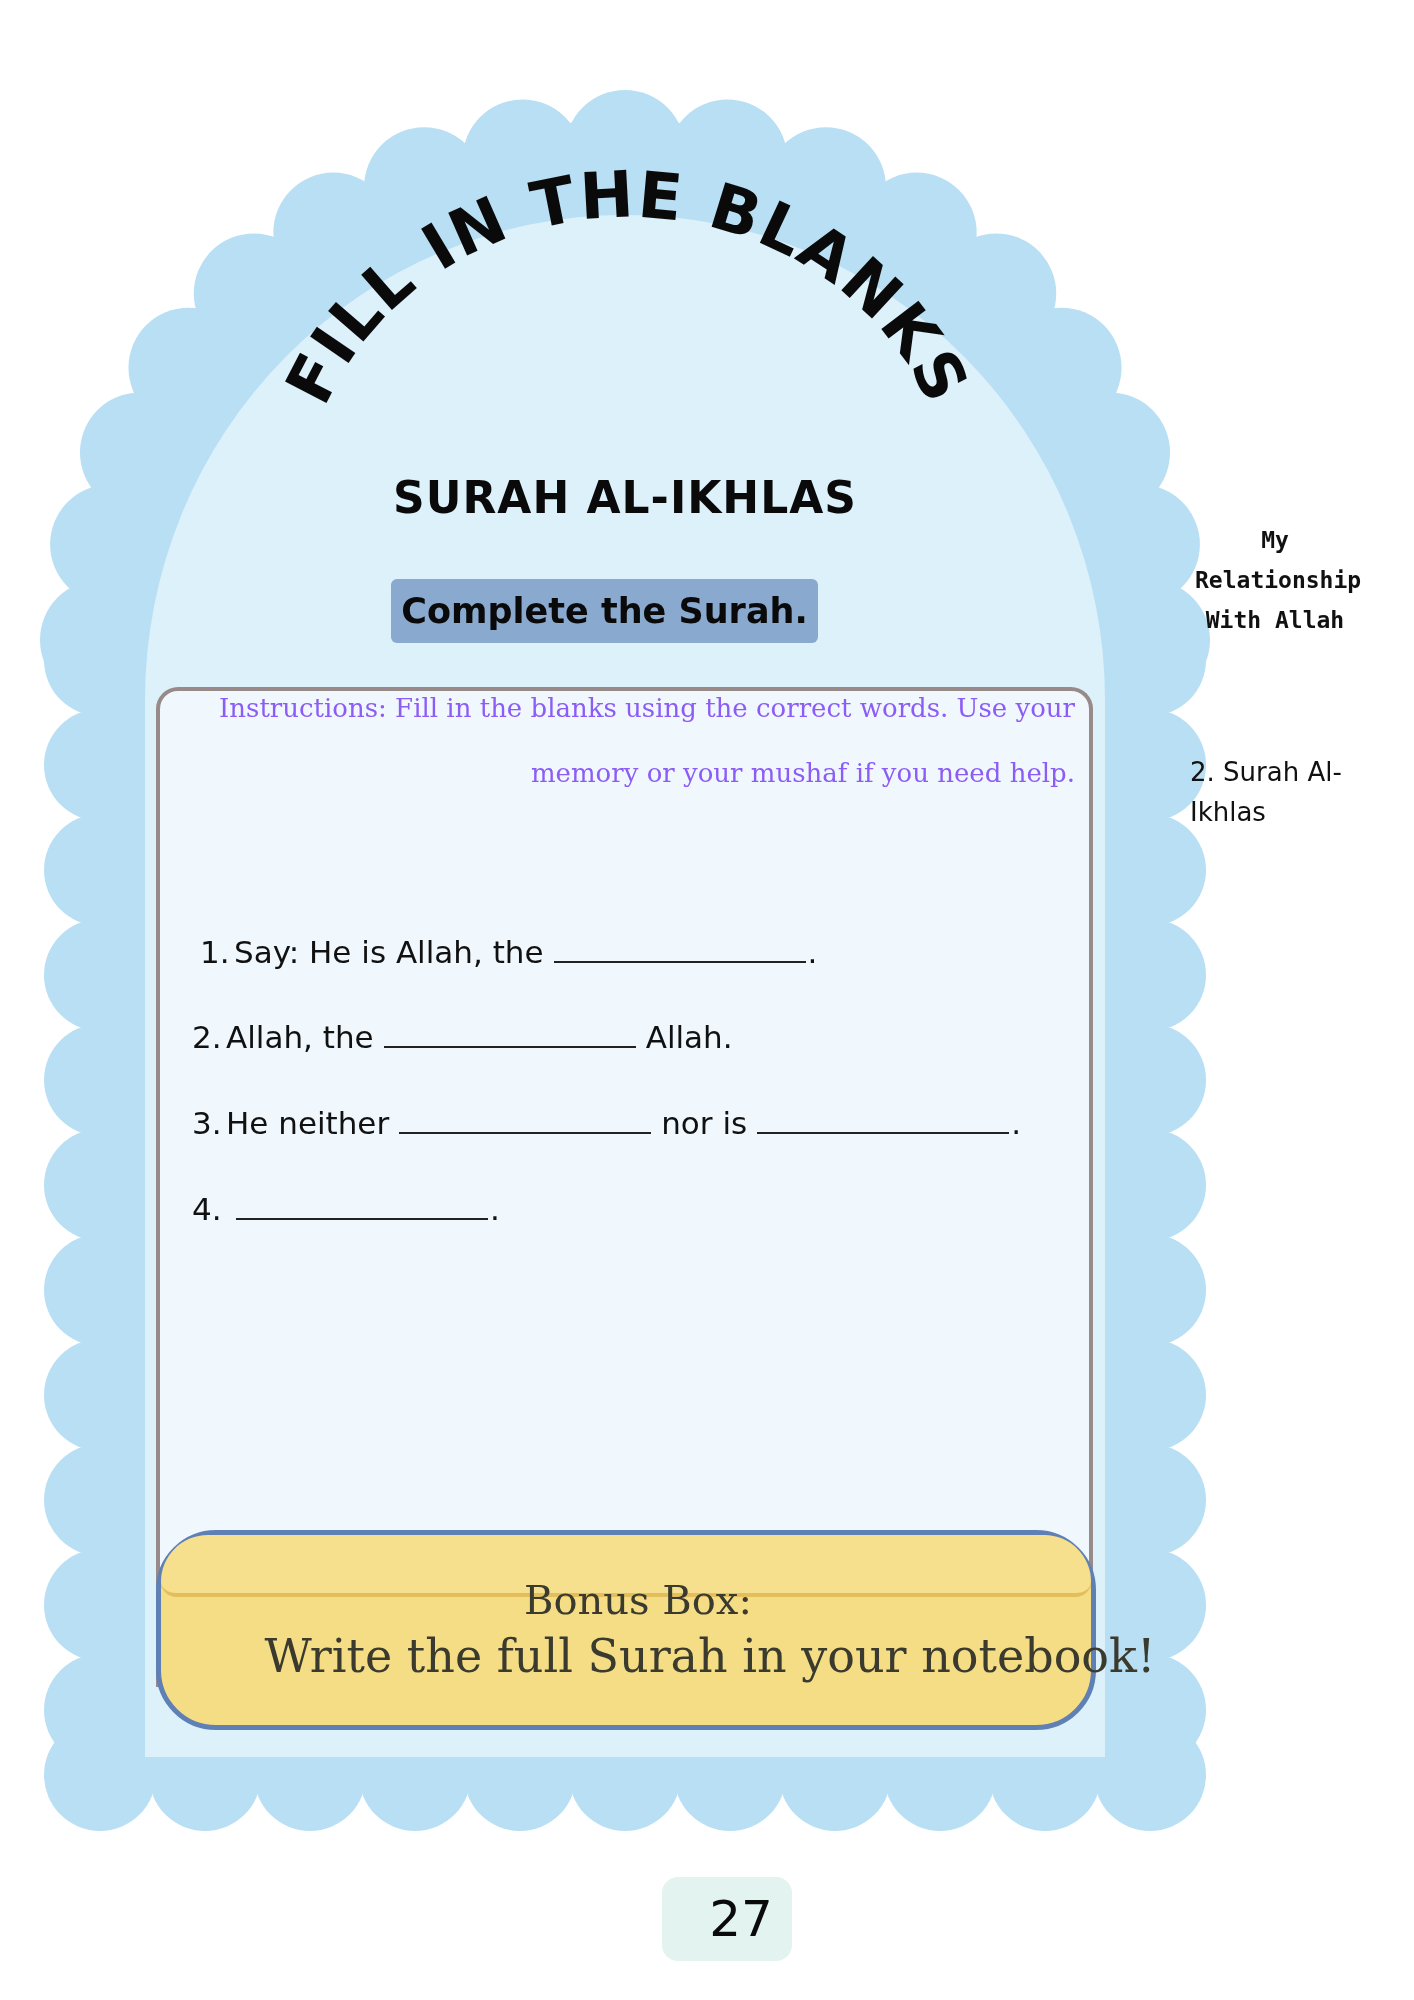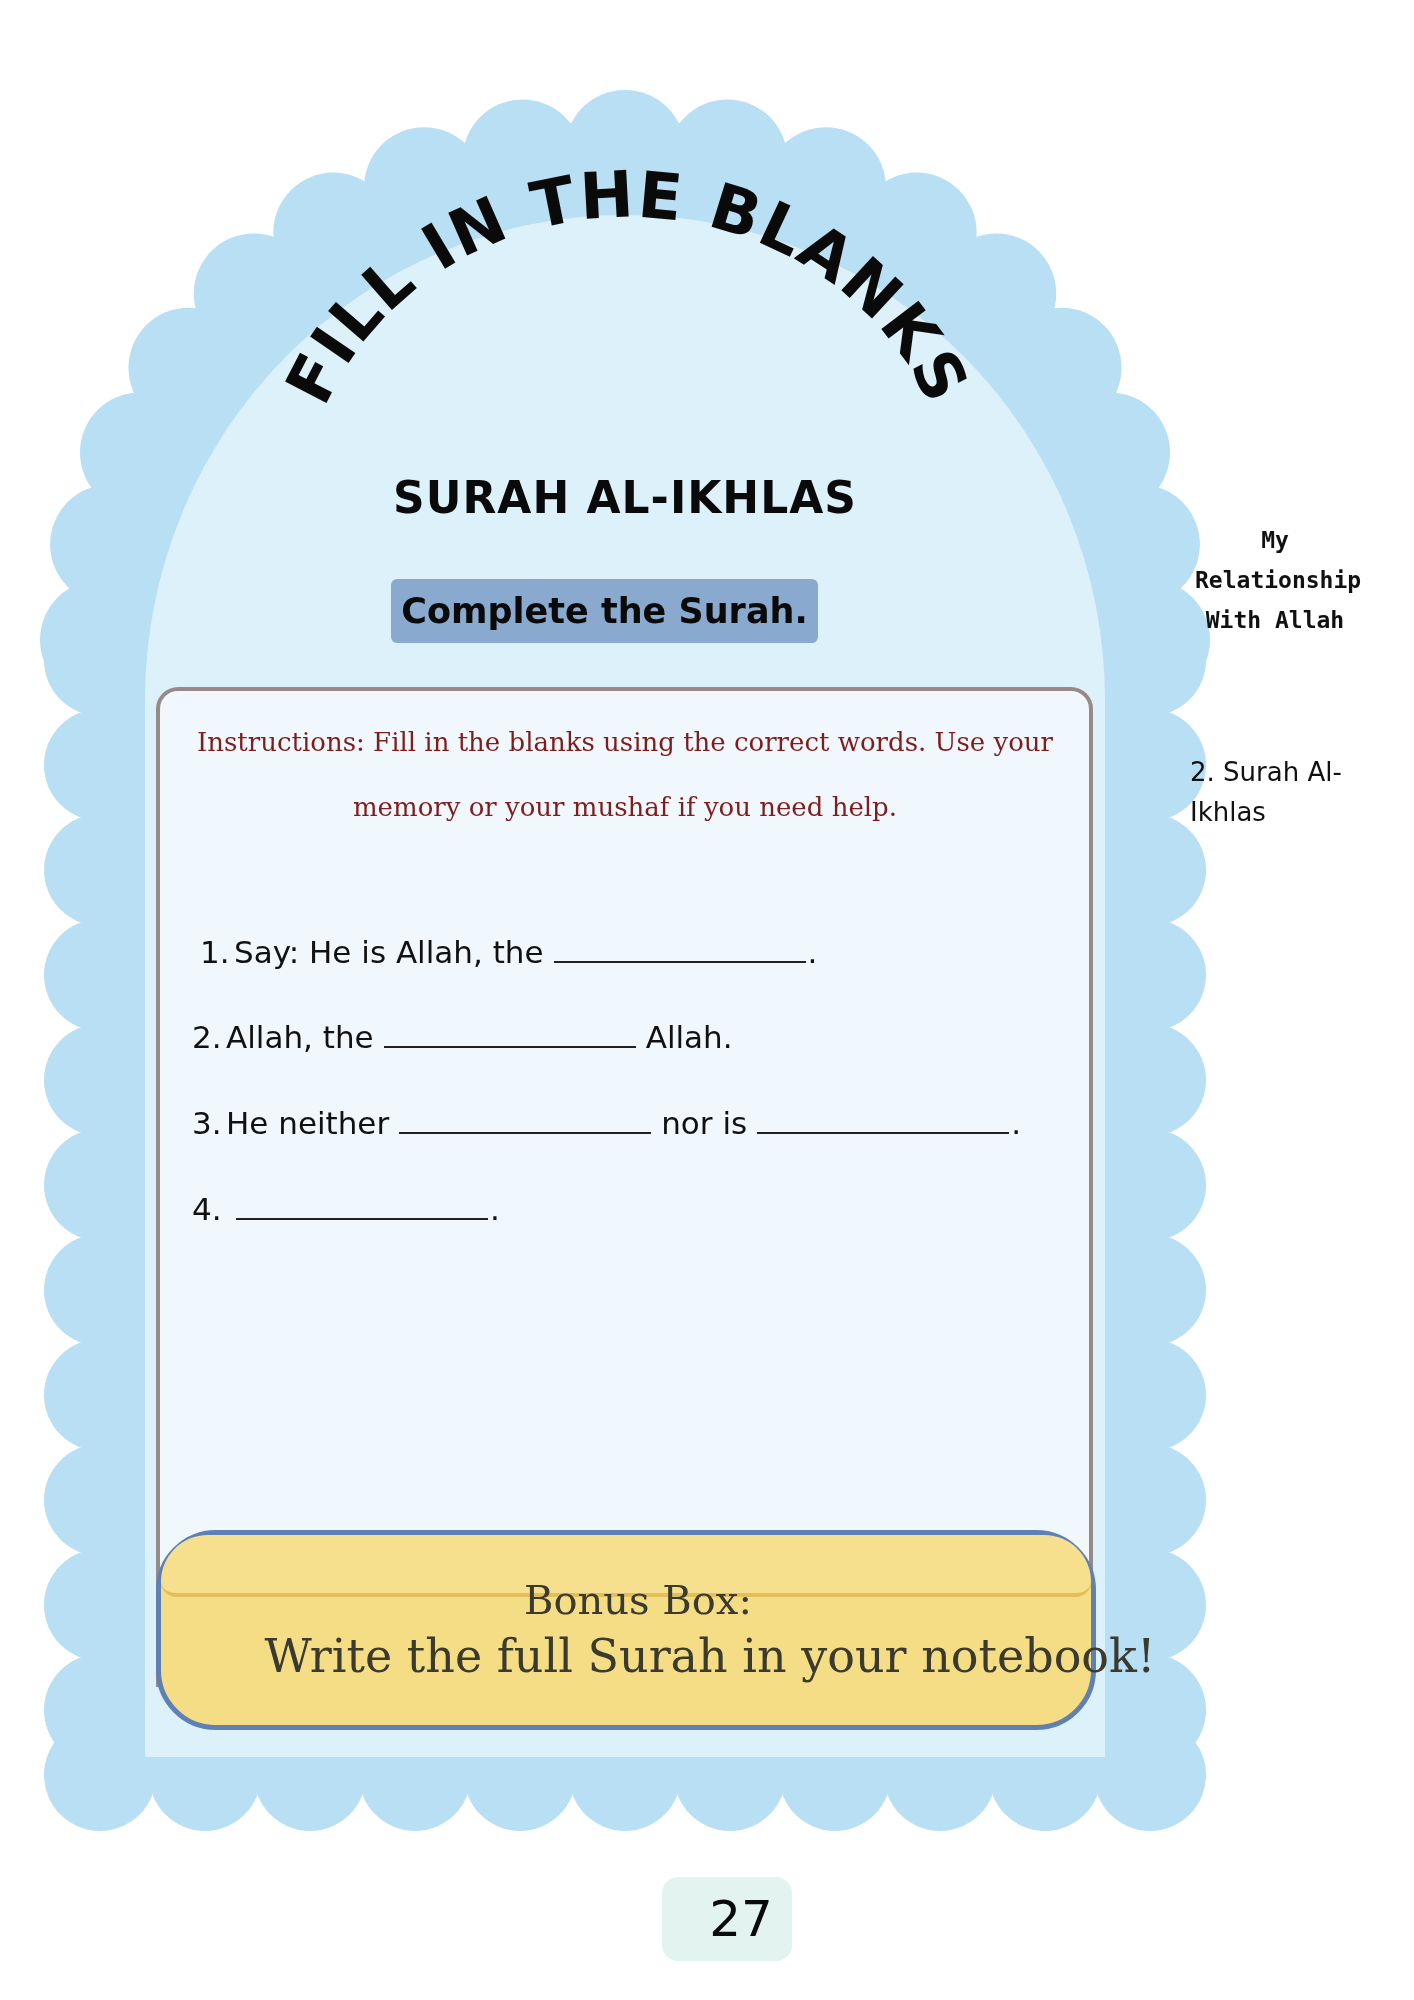--- a/index.html
+++ b/index.html
@@ -17,22 +17,22 @@
     background: #8aa9cf; border-radius: 6px;
     display: flex; align-items: center; justify-content: center;
     font-family: "DejaVu Sans", sans-serif; font-weight: bold; font-size: 35px; color: #0a0a0a;
   }
   #content-box {
     left: 156px; top: 687px; width: 937px; height: 1000px;
     border: 4px solid #998a8a; border-bottom: none;
     border-radius: 22px 22px 0 0; background: #f0f8fd; box-sizing: border-box;
   }
   #instructions {
-    left: 175px; width: 900px; top: 710px; text-align: center;
-    font-family: "DejaVu Serif", serif; font-size: 26px; line-height: 65px; color: #7f1d1d;
+    left: 175px; width: 900px; top: 676px; text-align: right;
+    font-family: "DejaVu Serif", serif; font-size: 26px; line-height: 65px; color: #8b5cf6;
   }
   .q-row {
     position: absolute; left: 192px; font-family: "DejaVu Sans", sans-serif;
     font-size: 31px; color: #111; white-space: nowrap; display: flex; align-items: baseline;
   }
   .q-num { display: inline-block; width: 34px; }
   .blank { display: inline-block; width: 252px; border-bottom: 2px solid #222; margin: 0 10px; height: 24px; }
   .blank.trail { margin-right: 2px; }
 
   #bonus-box {

